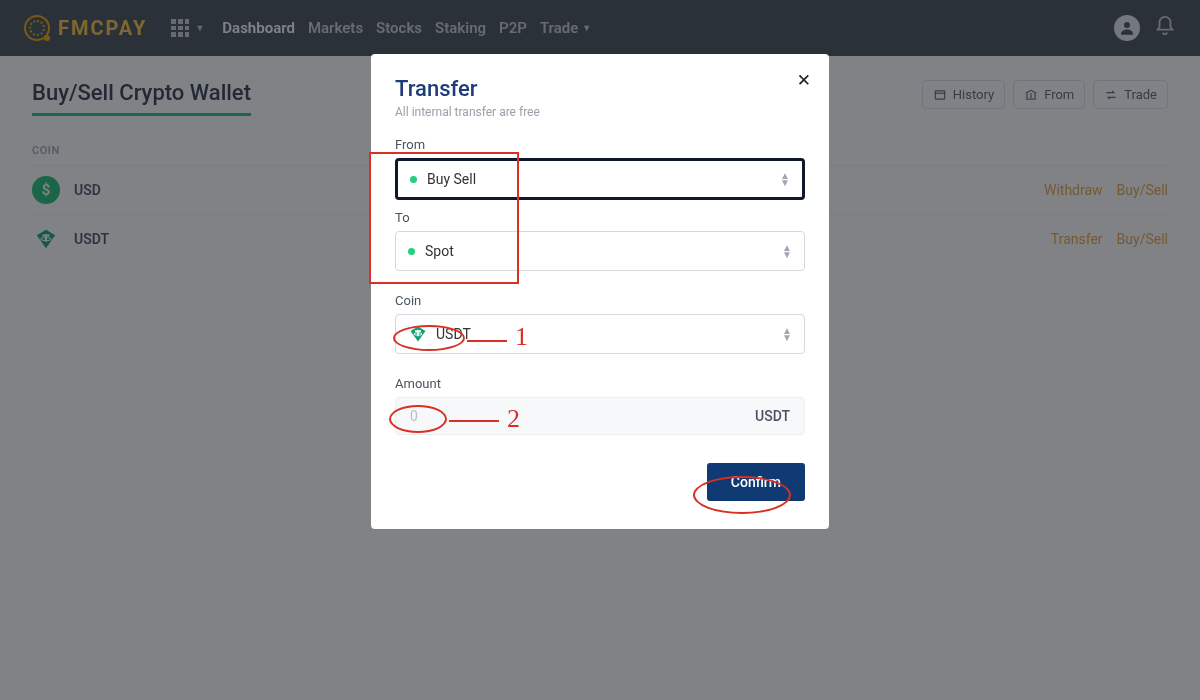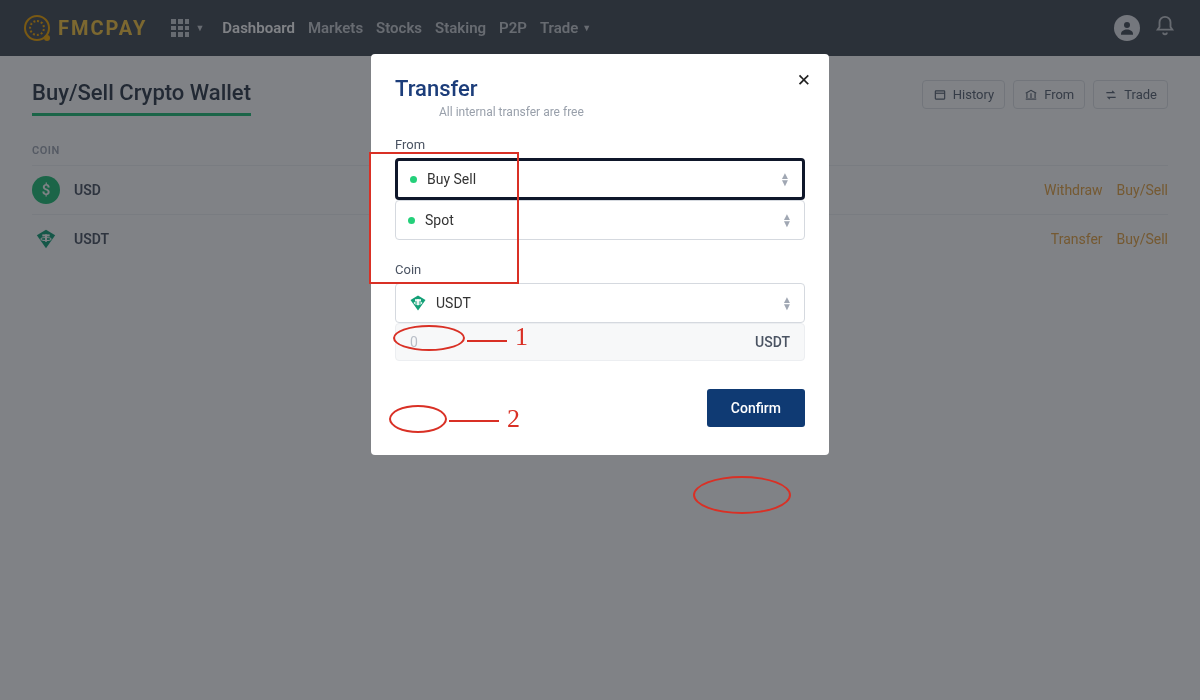--- a/index.html
+++ b/index.html
@@ -38,21 +38,21 @@
   .coin-label { color: #4a5362; font-weight: 600; font-size: 14px; }
   .row-actions { margin-left: auto; display: flex; gap: 14px; font-size: 14px; }
   .link-orange { color: #e6a545; cursor: pointer; }
   .footer { position: absolute; bottom: 0; left: 0; right: 0; height: 72px; background: #fff; }
 
   
   .overlay { position: absolute; inset: 0; background: rgba(24,28,34,0.55); display: flex; align-items: flex-start; justify-content: center; }
   .modal { margin-top: 54px; width: 458px; background: #fff; border-radius: 4px; padding: 22px 24px 28px; position: relative; }
   .modal-close { position: absolute; top: 16px; right: 18px; font-size: 17px; color: #222; cursor: pointer; background:none; border:none; }
   .modal-title { font-size: 22px; color: #1c3d7a; font-weight: 500; margin-bottom: 4px; }
-  .modal-sub { font-size: 12px; color: #99a0ab; margin-bottom: 18px; margin-left: 44px; }
+  .modal-sub { font-size: 12px; color: #99a0ab; margin-bottom: 18px; }
   .field-label { font-size: 13px; color: #4a5362; margin-bottom: 6px; margin-top: 10px; }
   .select { border: 1px solid #d5d9df; border-radius: 4px; padding: 10px 12px; display: flex; align-items: center; font-size: 14px; color: #333; position: relative; min-height: 40px; }
   .select.focused { border: 3px solid #0f172a; }
   .dot { width: 7px; height: 7px; border-radius: 50%; background: #24d07a; margin-right: 10px; }
   .sel-arrows { position: absolute; right: 12px; color: #a0a7b3; font-size: 10px; line-height: 7px; display: flex; flex-direction: column; }
   .coin-mini { width: 20px; height: 18px; margin-right: 8px; display:flex; align-items:center; justify-content:center;}
   .amount-row { background: #f7f8f9; border: 1px solid #eceef1; border-radius: 4px; padding: 10px 14px; display: flex; align-items: center; }
   .amount-input { border: none; background: transparent; flex: 1; font-size: 14px; color: #333; outline: none; }
   .amount-input::placeholder { color: #b8bec7; }
   .amount-unit { color: #4a5362; font-size: 14px; font-weight: 500; }
@@ -193,20 +193,21 @@
     <div class="field-label">From</div>
     <div class="select focused">
       <span class="dot"></span>
       <span>Buy Sell</span>
       <span class="sel-arrows">
           <span>▲</span>
           <span>▼</span>
         </span>
     </div>
 
+    <div class="field-label">To</div>
     <div class="select">
       <span class="dot"></span>
       <span>Spot</span>
       <span class="sel-arrows">
           <span>▲</span>
           <span>▼</span>
         </span>
     </div>
 
     <div class="field-label" style="margin-top:22px">Coin</div>
@@ -219,20 +220,21 @@
             <ellipse cx="12" cy="12" rx="5.5" ry="1.6" fill="none" stroke="#fff" stroke-width="1.2"></ellipse>
           </svg>
       </span>
       <span>USDT</span>
       <span class="sel-arrows">
           <span>▲</span>
           <span>▼</span>
         </span>
     </div>
 
+    <div class="field-label" style="margin-top:22px">Amount</div>
     <div class="amount-row">
       <input class="amount-input" placeholder="0" style="">
       <span class="amount-unit">USDT</span>
     </div>
 
     <button class="confirm-btn"><span>Confirm</span></button>
 
     <div class="anno" style="inset:0">
       <div class="anno-rect" style="left:-2px; top:98px; width:150px; height:132px;"></div>
       <div class="anno-ellipse" style="left:22px; top:271px; width:72px; height:26px;"></div>

